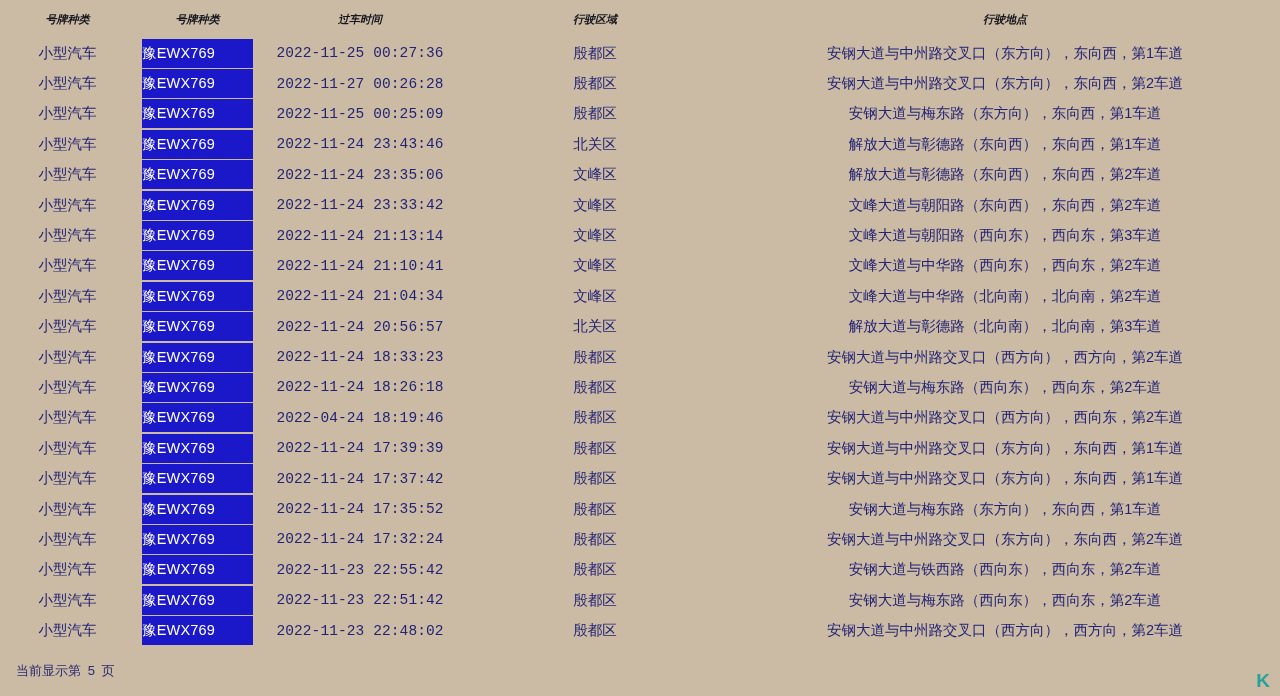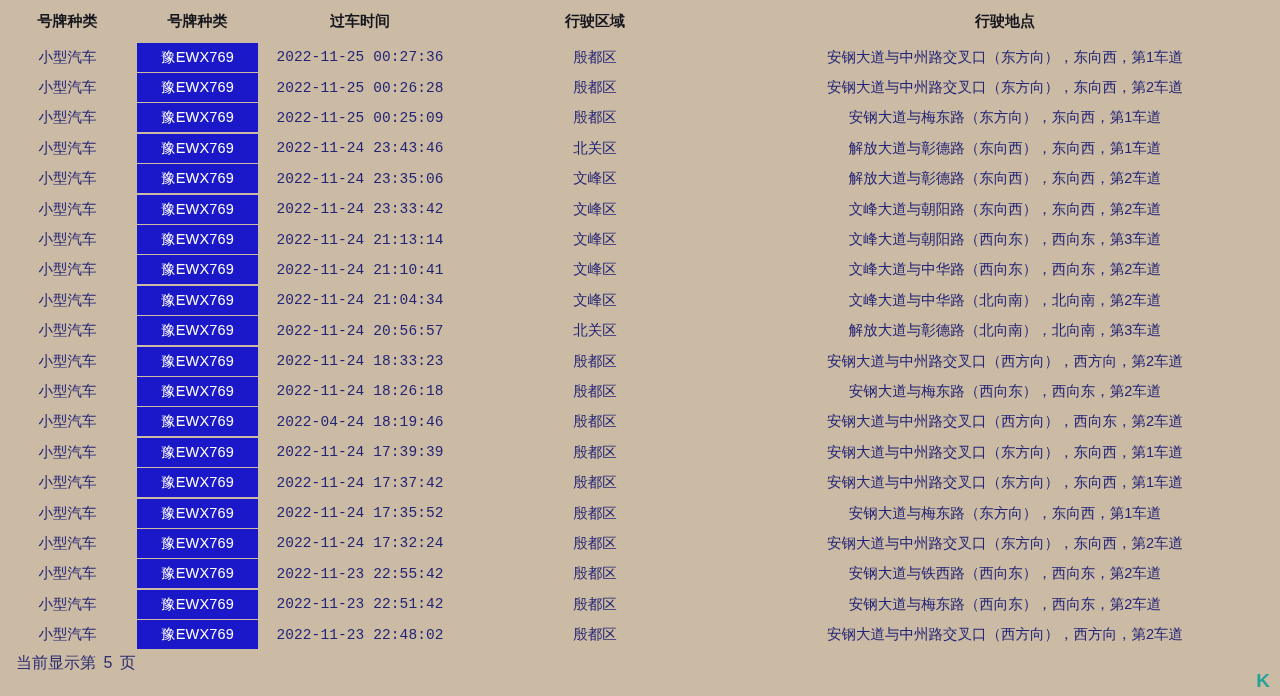--- a/index.html
+++ b/index.html
@@ -18,26 +18,27 @@
     width: 1280px;
     height: 696px;
     box-sizing: border-box;
   }
   table.records {
     width: 100%;
     border-collapse: collapse;
     table-layout: fixed;
   }
   table.records th {
-    font-size: 15px;
+    font-size: 11px;
     font-weight: bold;
     color: #16161e;
     padding: 12px 0 11px 0;
     text-align: center;
     white-space: nowrap;
+    font-style: italic;
   }
   table.records td {
     font-size: 14.5px;
     color: #232376;
     padding: 0;
     height: 30.4px;
     text-align: center;
     white-space: nowrap;
     vertical-align: middle;
   }
@@ -48,45 +49,45 @@
   col.c-place { width: 550px; }
 
   .cell-type {
     color: #22226f;
     font-size: 14.5px;
     margin-top: 12px;
   }
   .plate-badge {
     display: block;
     margin: 0 auto;
-    width: 121px;
+    width: 111px;
     height: 29px;
     line-height: 29px;
     background: #1a18c8;
     color: #ffffff;
     font-size: 14.5px;
     letter-spacing: 0.2px;
-    text-align: center;
+    text-align: left;
     font-family: "Liberation Sans", sans-serif;
   }
   .cell-time {
     color: #25256f;
     font-family: Liberation Mono, monospace;
     letter-spacing: 0.1px;
   }
   .cell-area { color: #25256f; }
   .cell-place {
     color: #25256f;
     text-align: center;
   }
   .footer {
     position: absolute;
     left: 16px;
-    bottom: 22px;
-    font-size: 16px;
+    bottom: 16px;
+    font-size: 13px;
     color: #2c2c70;
   }
   .footer .pagenum {
     display: inline-block;
     padding: 0 3px;
     color: #2c2c70;
   }
   .corner-logo {
     position: absolute;
     right: 10px;
@@ -127,21 +128,21 @@
           </td>
         <td class="cell-time">2022-11-25 00:27:36</td>
         <td class="cell-area">殷都区</td>
         <td class="cell-place">安钢大道与中州路交叉口（东方向），东向西，第1车道</td>
       </tr>
       <tr>
         <td class="cell-type">小型汽车</td>
         <td>
             <span class="plate-badge">豫EWX769</span>
           </td>
-        <td class="cell-time">2022-11-25 00:26:28</td>
+        <td class="cell-time">2022-11-27 00:26:28</td>
         <td class="cell-area">殷都区</td>
         <td class="cell-place">安钢大道与中州路交叉口（东方向），东向西，第2车道</td>
       </tr>
       <tr>
         <td class="cell-type">小型汽车</td>
         <td>
             <span class="plate-badge">豫EWX769</span>
           </td>
         <td class="cell-time">2022-11-25 00:25:09</td>
         <td class="cell-area">殷都区</td>

